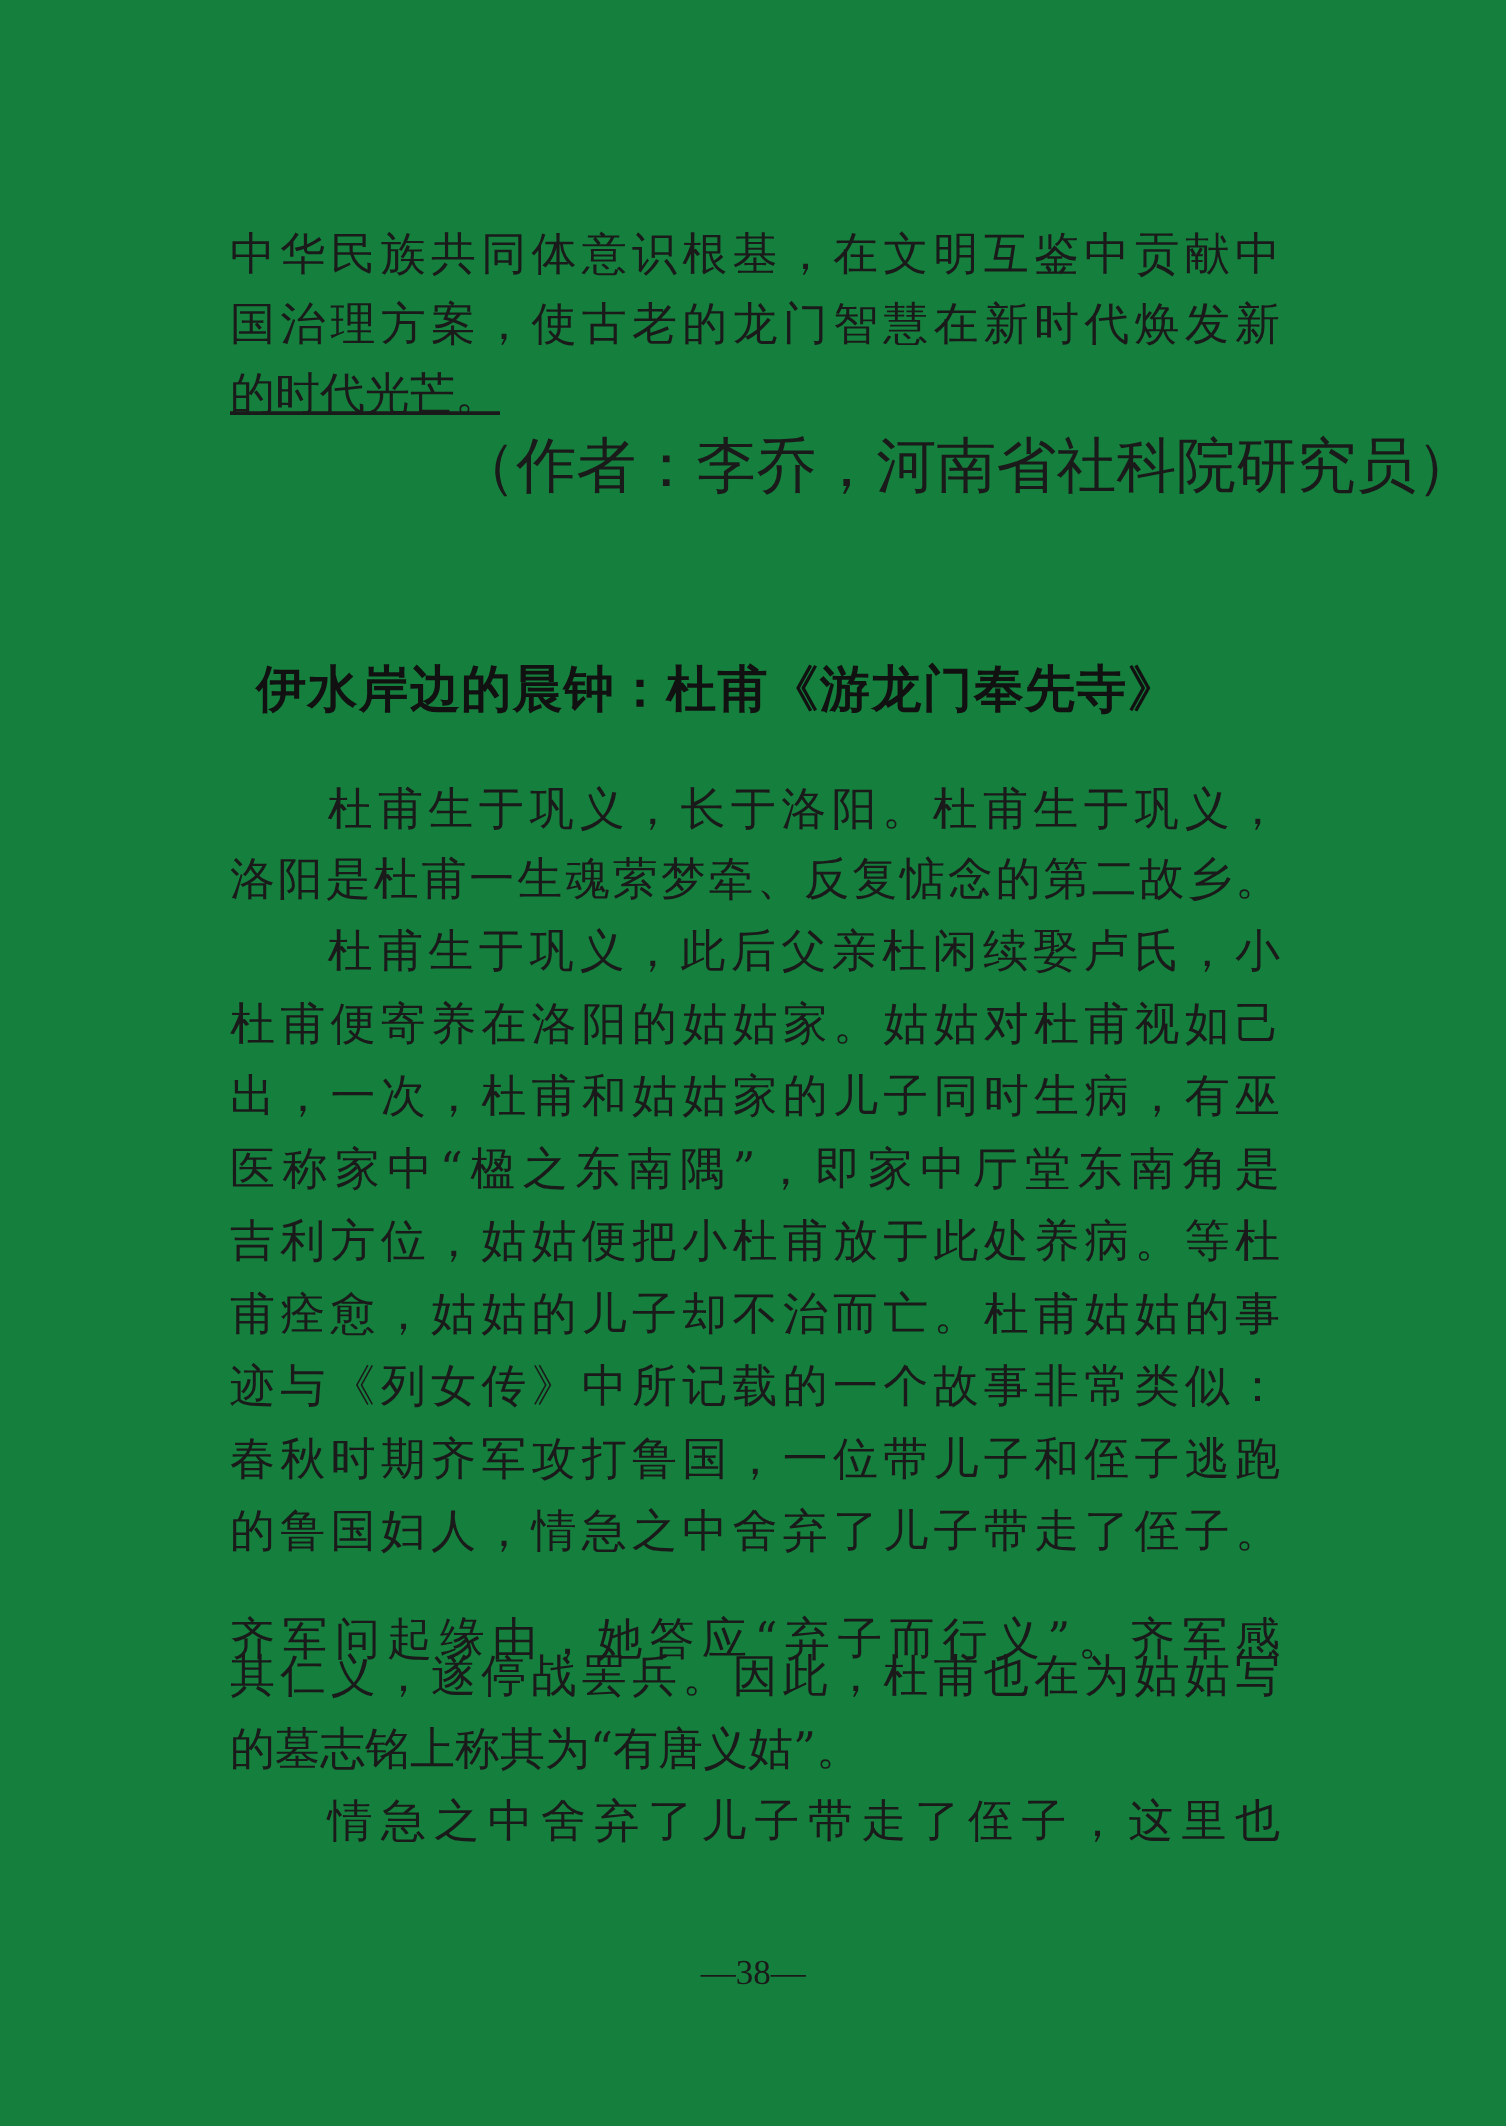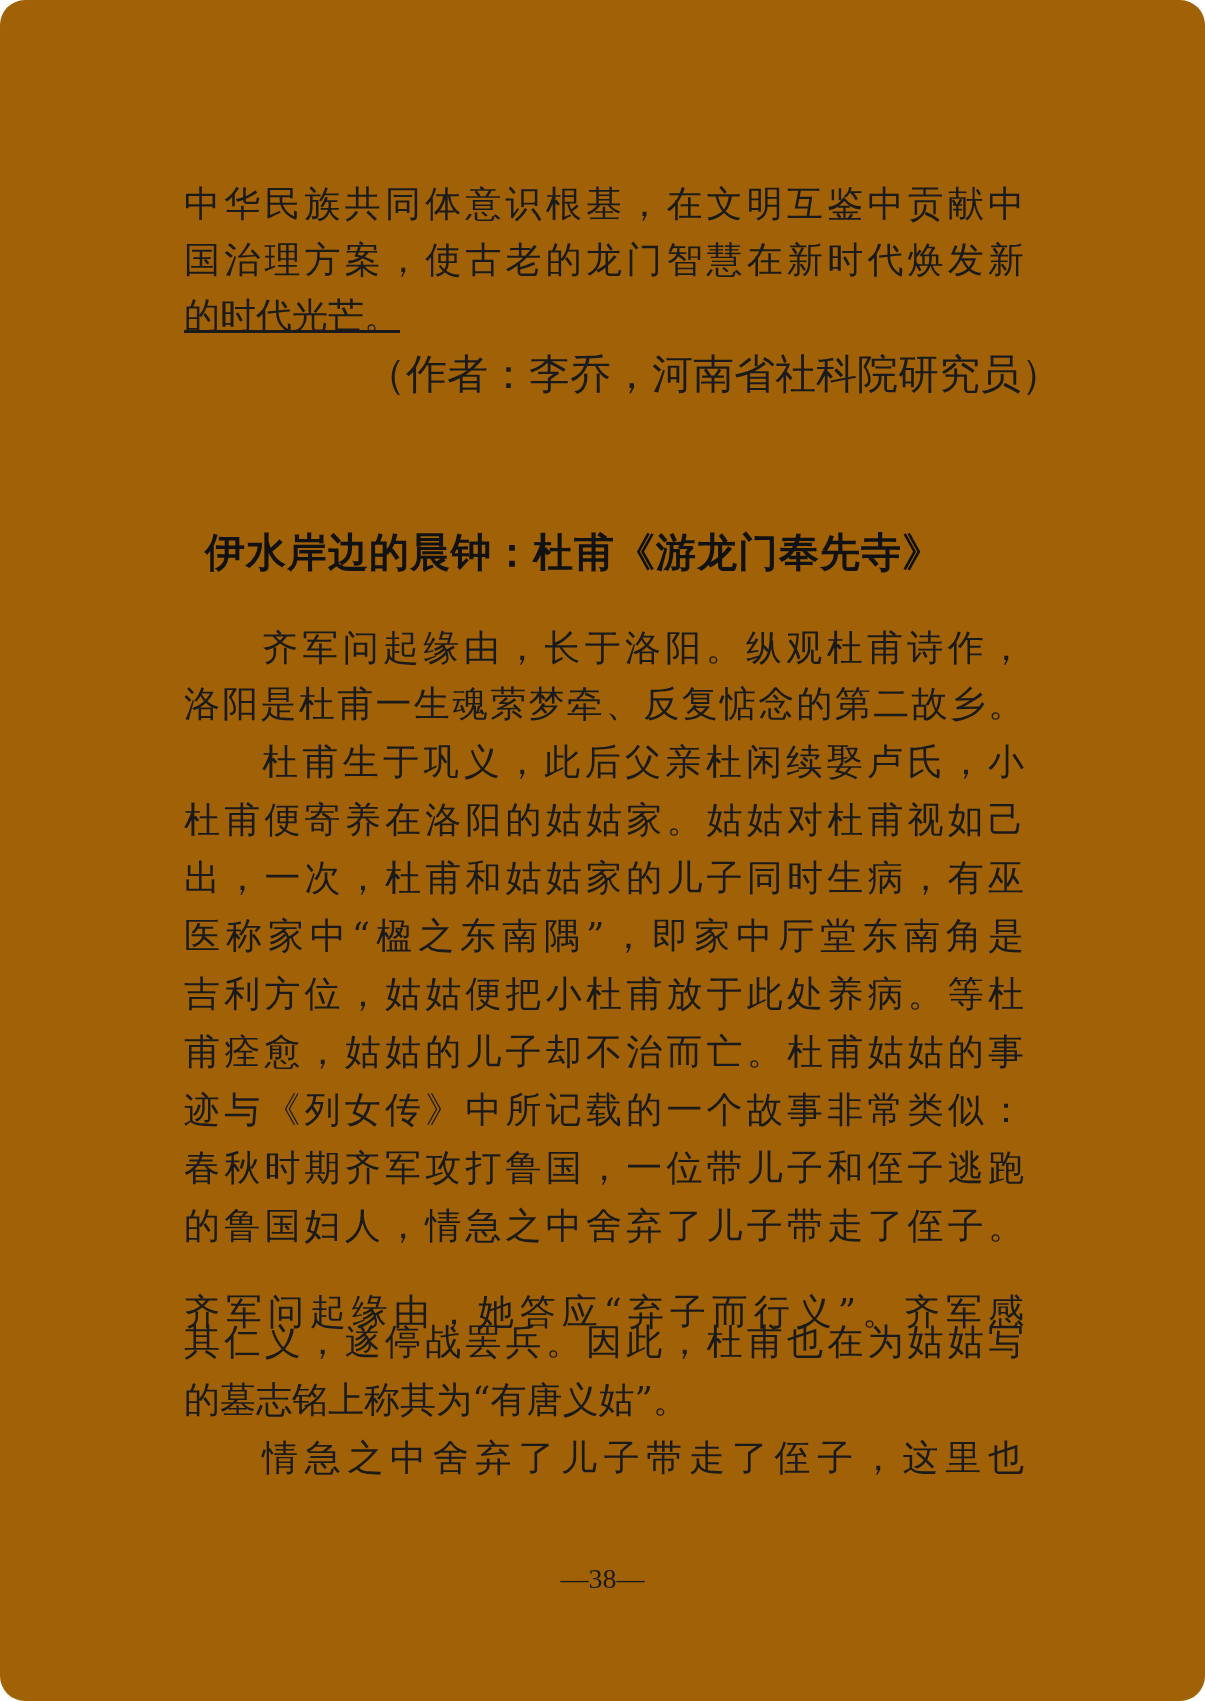--- a/index.html
+++ b/index.html
@@ -1,37 +1,37 @@
 <!DOCTYPE html>
 <html><head>
   <meta charset="utf-8">
   <style>
     html, body { margin: 0; padding: 0; background: #ffffff; }
     body { width: 1205px; height: 1701px; position: relative; overflow: hidden; }
-    .page { position: absolute; left: 0; top: 0; width: 1205px; height: 1701px; background: #a16207; border-radius: 25px; }
+    .page { position: absolute; left: 0; top: 0; width: 1205px; height: 1701px; background: #15803d; }
     .line {
       position: absolute;
       left: 184px;
       width: 840px;
       font-family: "DejaVu Serif", "Liberation Serif", serif;
       font-size: 36px;
       line-height: 44px;
       color: #1a1a1a;
       white-space: nowrap;
       text-align: justify;
       text-align-last: justify;
     }
     .line.last { text-align-last: left; }
     .line.indent { left: 262px; width: 762px; }
     .byline {
       position: absolute;
       left: 365px;
       width: 660px;
       font-family: Liberation Serif, serif;
-      font-size: 41px;
+      font-size: 48px;
       line-height: 44px;
       color: #1a1a1a;
       white-space: nowrap;
       text-align: justify;
       text-align-last: justify;
     }
     .heading {
       position: absolute;
       left: 205px;
       top: 526px;
@@ -60,21 +60,21 @@
 
 <div class="page">
 
   <div class="line" style="top:182px;">中华民族共同体意识根基，在文明互鉴中贡献中</div>
   <div class="line" style="top:238px;">国治理方案，使古老的龙门智慧在新时代焕发新</div>
   <div class="line last" style="top:294px;text-decoration:underline;">的时代光芒。</div>
   <div class="byline" style="top:352px;">（作者：李乔，河南省社科院研究员）</div>
 
   <div class="heading">伊水岸边的晨钟：杜甫《游龙门奉先寺》</div>
 
-  <div class="line indent" style="top:626px;">齐军问起缘由，长于洛阳。纵观杜甫诗作，</div>
+  <div class="line indent" style="top:626px;">杜甫生于巩义，长于洛阳。杜甫生于巩义，</div>
   <div class="line" style="top:682px;">洛阳是杜甫一生魂萦梦牵、反复惦念的第二故乡。</div>
 
   <div class="line indent" style="top:740px;">杜甫生于巩义，此后父亲杜闲续娶卢氏，小</div>
   <div class="line" style="top:798px;">杜甫便寄养在洛阳的姑姑家。姑姑对杜甫视如己</div>
   <div class="line" style="top:856px;">出，一次，杜甫和姑姑家的儿子同时生病，有巫</div>
   <div class="line" style="top:914px;">医称家中“楹之东南隅”，即家中厅堂东南角是</div>
   <div class="line" style="top:972px;">吉利方位，姑姑便把小杜甫放于此处养病。等杜</div>
   <div class="line" style="top:1030px;">甫痊愈，姑姑的儿子却不治而亡。杜甫姑姑的事</div>
   <div class="line" style="top:1088px;">迹与《列女传》中所记载的一个故事非常类似：</div>
   <div class="line" style="top:1146px;">春秋时期齐军攻打鲁国，一位带儿子和侄子逃跑</div>

